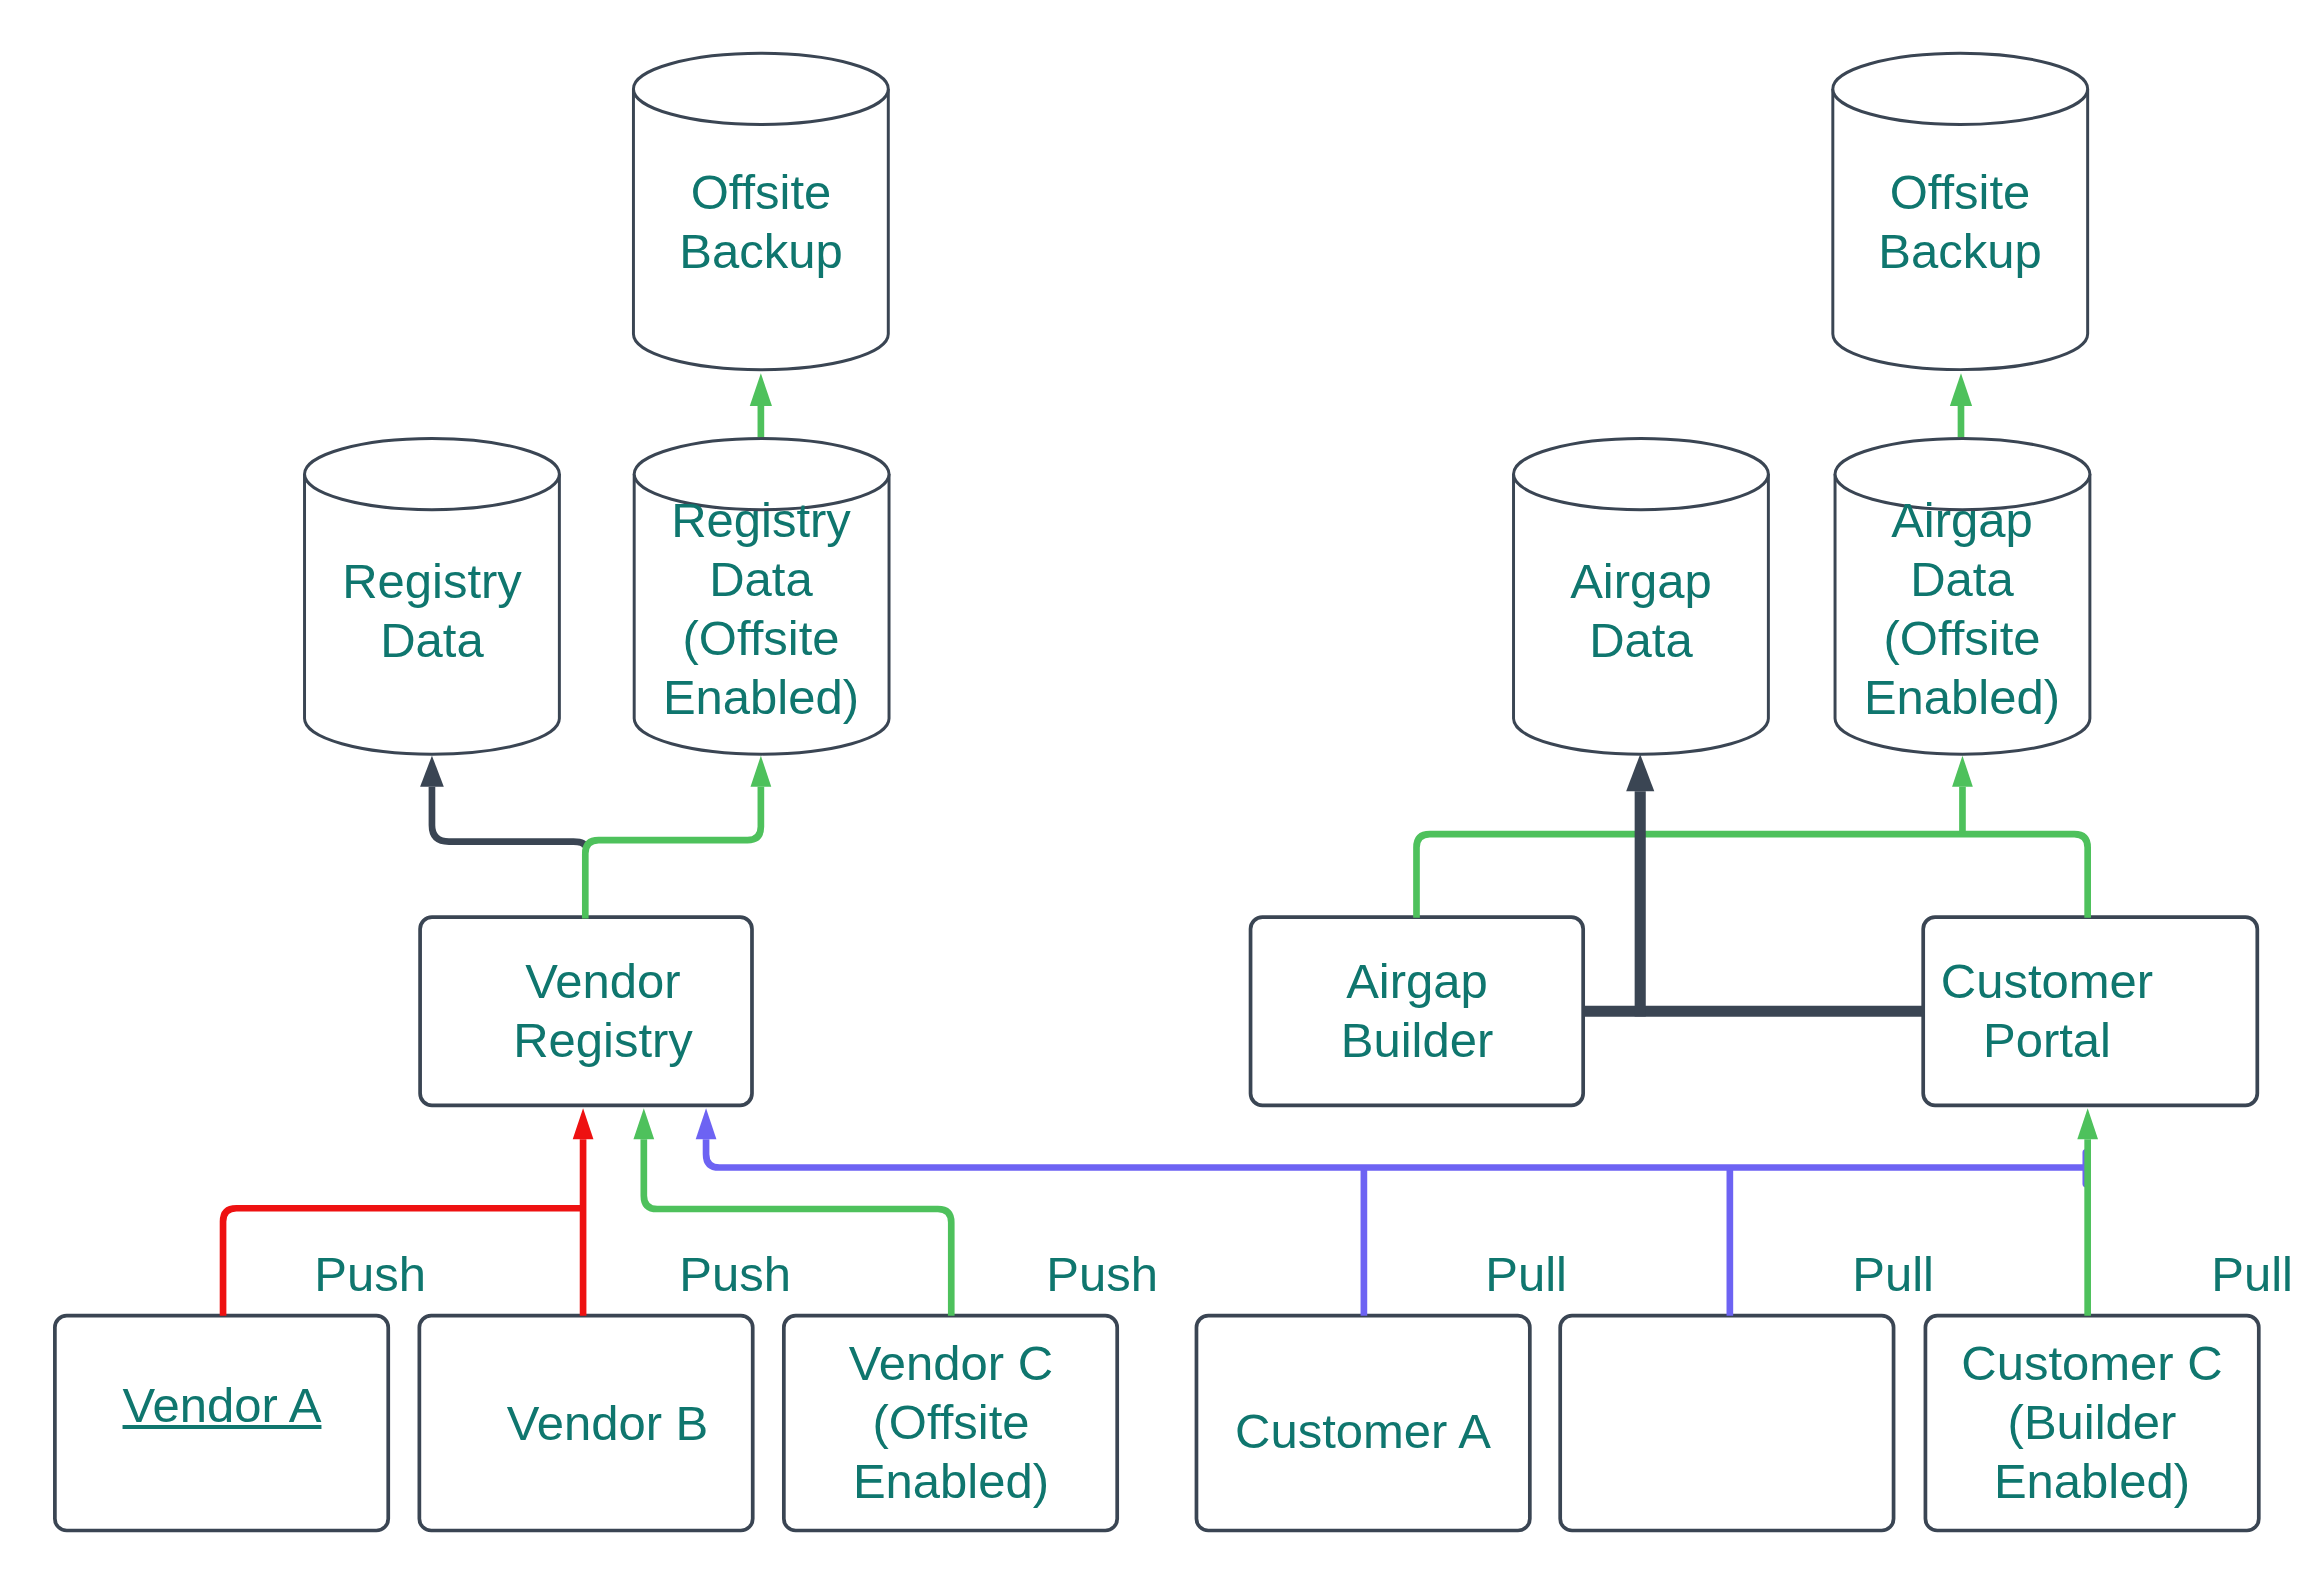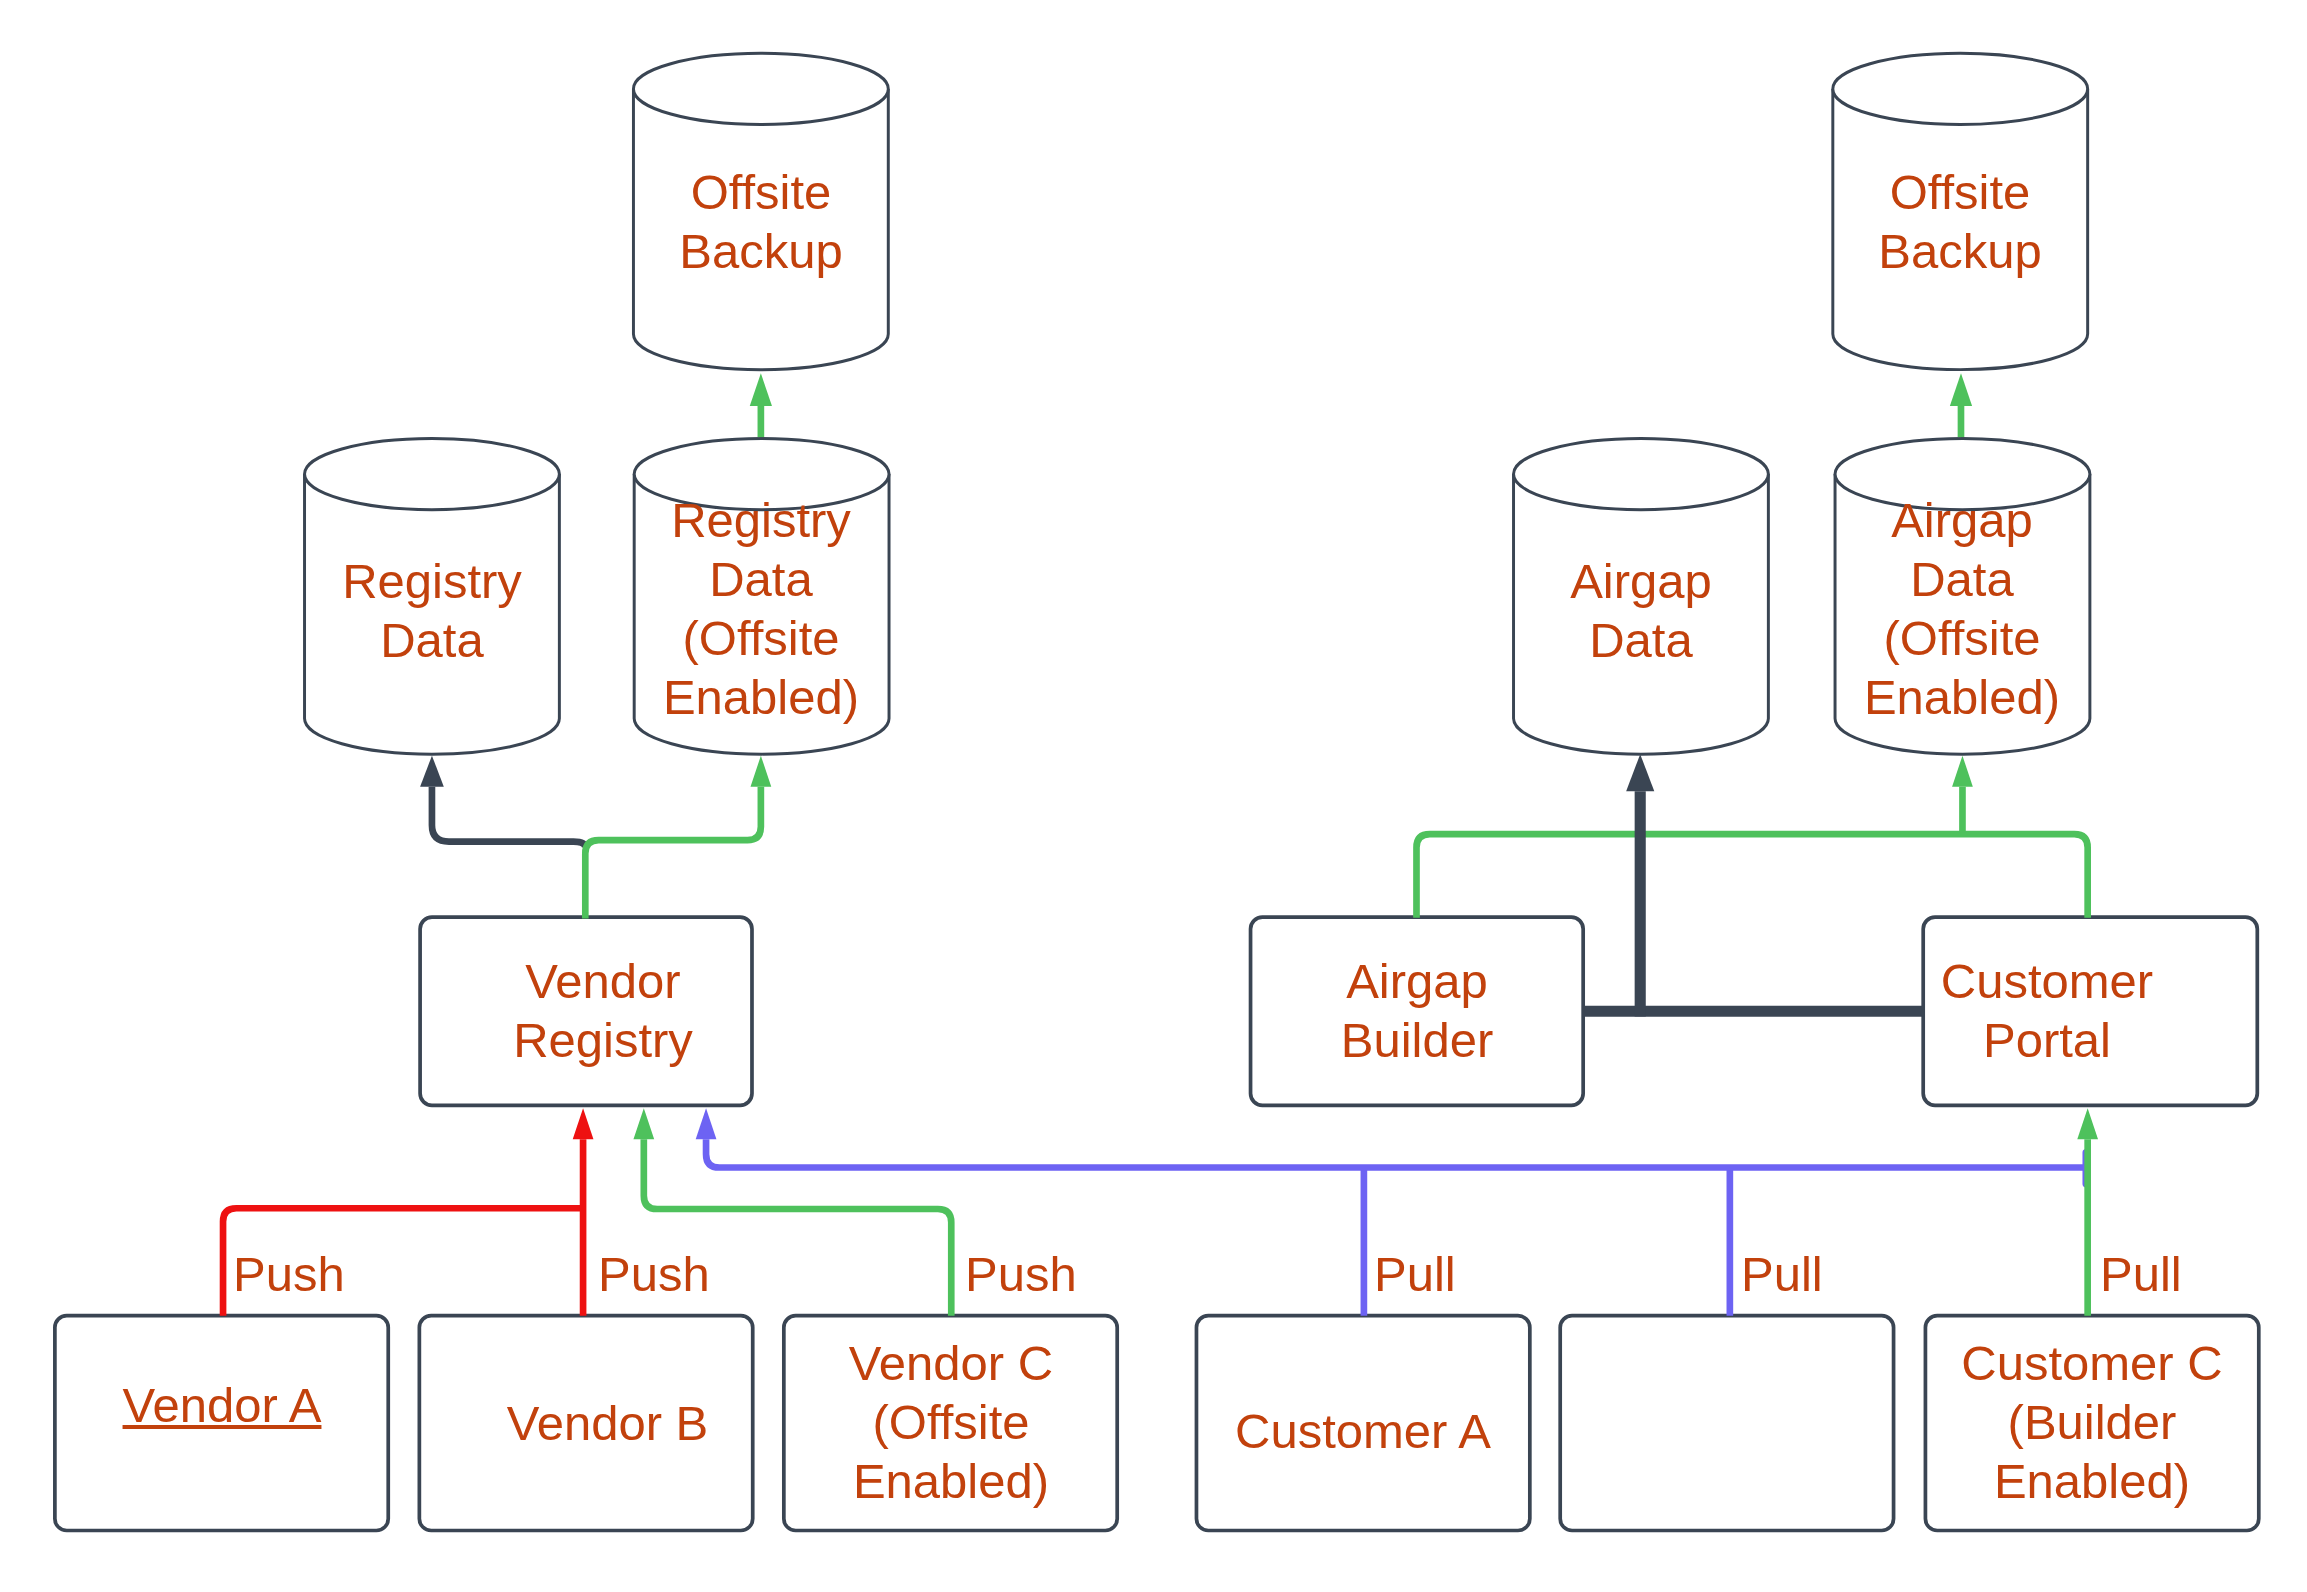--- a/index.html
+++ b/index.html
@@ -1,21 +1,21 @@
 <!DOCTYPE html>
 <html style="font-size:12px"><head>
 <meta charset="utf-8">
 <style>
   html,body{margin:0;padding:0;background:#ffffff;}
   #stage{position:relative;width:2307px;height:1592px;background:#ffffff;overflow:hidden;
          font-family:"Liberation Sans",sans-serif;}
   #edges-svg{position:absolute;left:0;top:0;}
-  .lbl{position:absolute;font-size:49px;line-height:59px;color:#c2410c;
+  .lbl{position:absolute;font-size:49px;line-height:59px;color:#0f766e;
        text-align:center;white-space:pre-line;}
-  .edge-lbl{text-align:left;}
+  .edge-lbl{text-align:right;}
 </style>
 </head>
 <body>
 
 <div id="stage">
 
   <svg id="edges-svg" width="2307" height="1592" viewBox="0 0 3114 2149">
 
     <g>
       <path d="M 855 120 V 451 A 172 48 0 0 0 1199 451 V 120" fill="#ffffff" stroke-width="4" stroke="#3a4553"></path>

